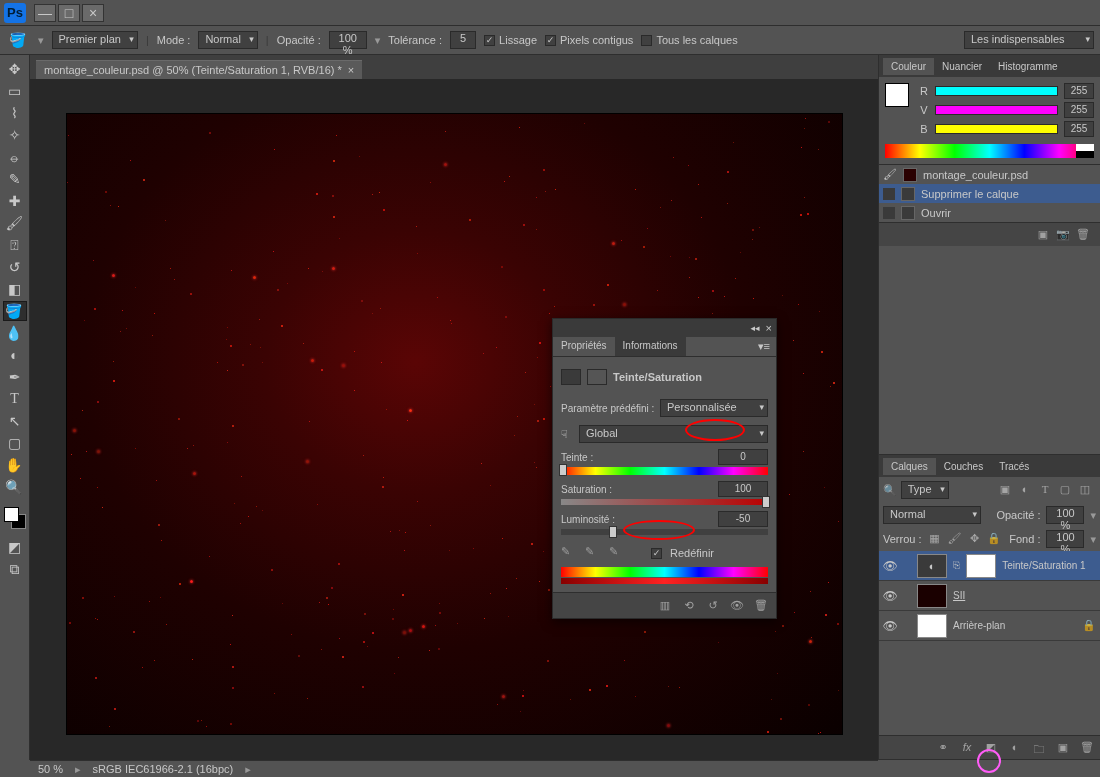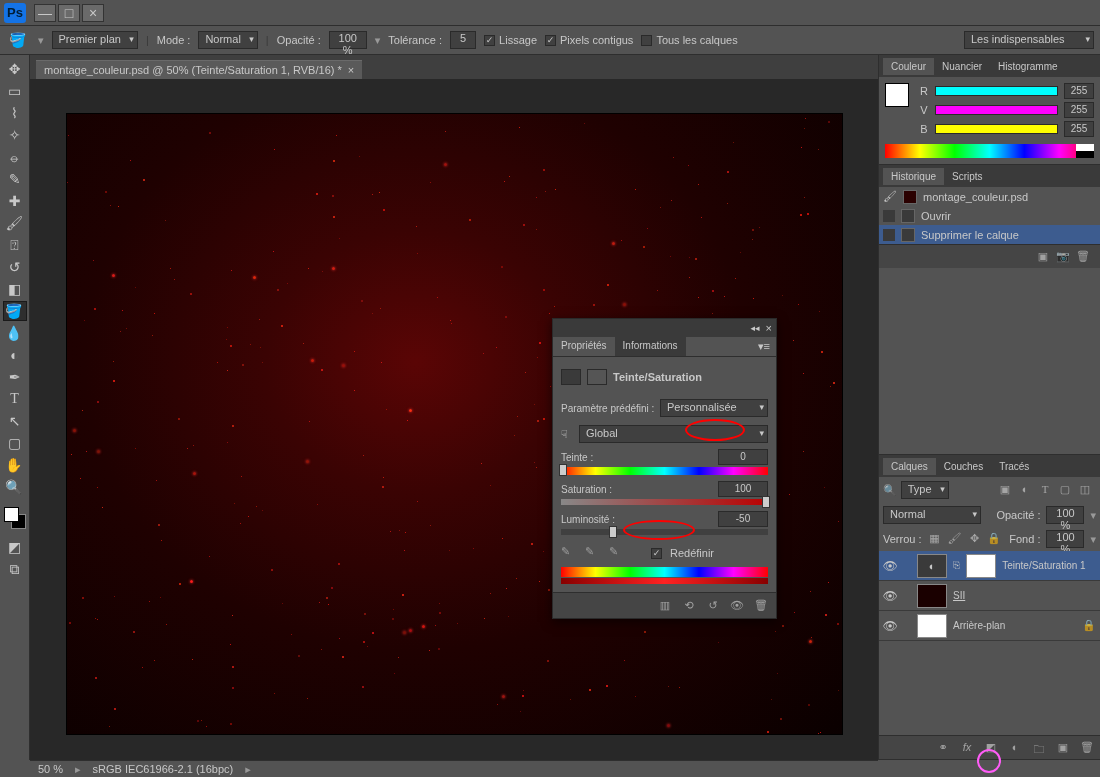--- a/index.html
+++ b/index.html
@@ -548,38 +548,34 @@
                 <div class="color-slider b"></div>
                 <div class="color-val">255</div>
               </div>
           </div>
         </div>
         <div class="spectrum"></div>
       </div>
     </div>
 
     <div class="panel" style="flex:0 0 290px">
-      <div class="panel-tabs">
-        <div class="panel-tab active">Historique</div>
-        <div class="panel-tab">Scripts</div>
-      </div>
       <div class="hist-row">
         <span>🖌</span>
         <div class="hist-icon" style="background:#2a0000"></div>
         <span>montage_couleur.psd</span>
       </div>
+      <div class="hist-row active">
+        <span class="hist-icon" style="width:12px;height:12px;border:none"></span>
+        <div class="hist-icon"></div>
+        <span>Supprimer le calque</span>
+      </div>
       <div class="hist-row">
         <span class="hist-icon" style="width:12px;height:12px;border:none"></span>
         <div class="hist-icon"></div>
         <span>Ouvrir</span>
-      </div>
-      <div class="hist-row active">
-        <span class="hist-icon" style="width:12px;height:12px;border:none"></span>
-        <div class="hist-icon"></div>
-        <span>Supprimer le calque</span>
       </div>
       <div style="flex:1"></div>
       <div class="panel-footer">
         <div class="mini-icons" style="margin-left:0">
           <span class="mini-icon">▣</span>
           <span class="mini-icon">📷</span>
           <span class="mini-icon">🗑</span>
         </div>
       </div>
     </div>

